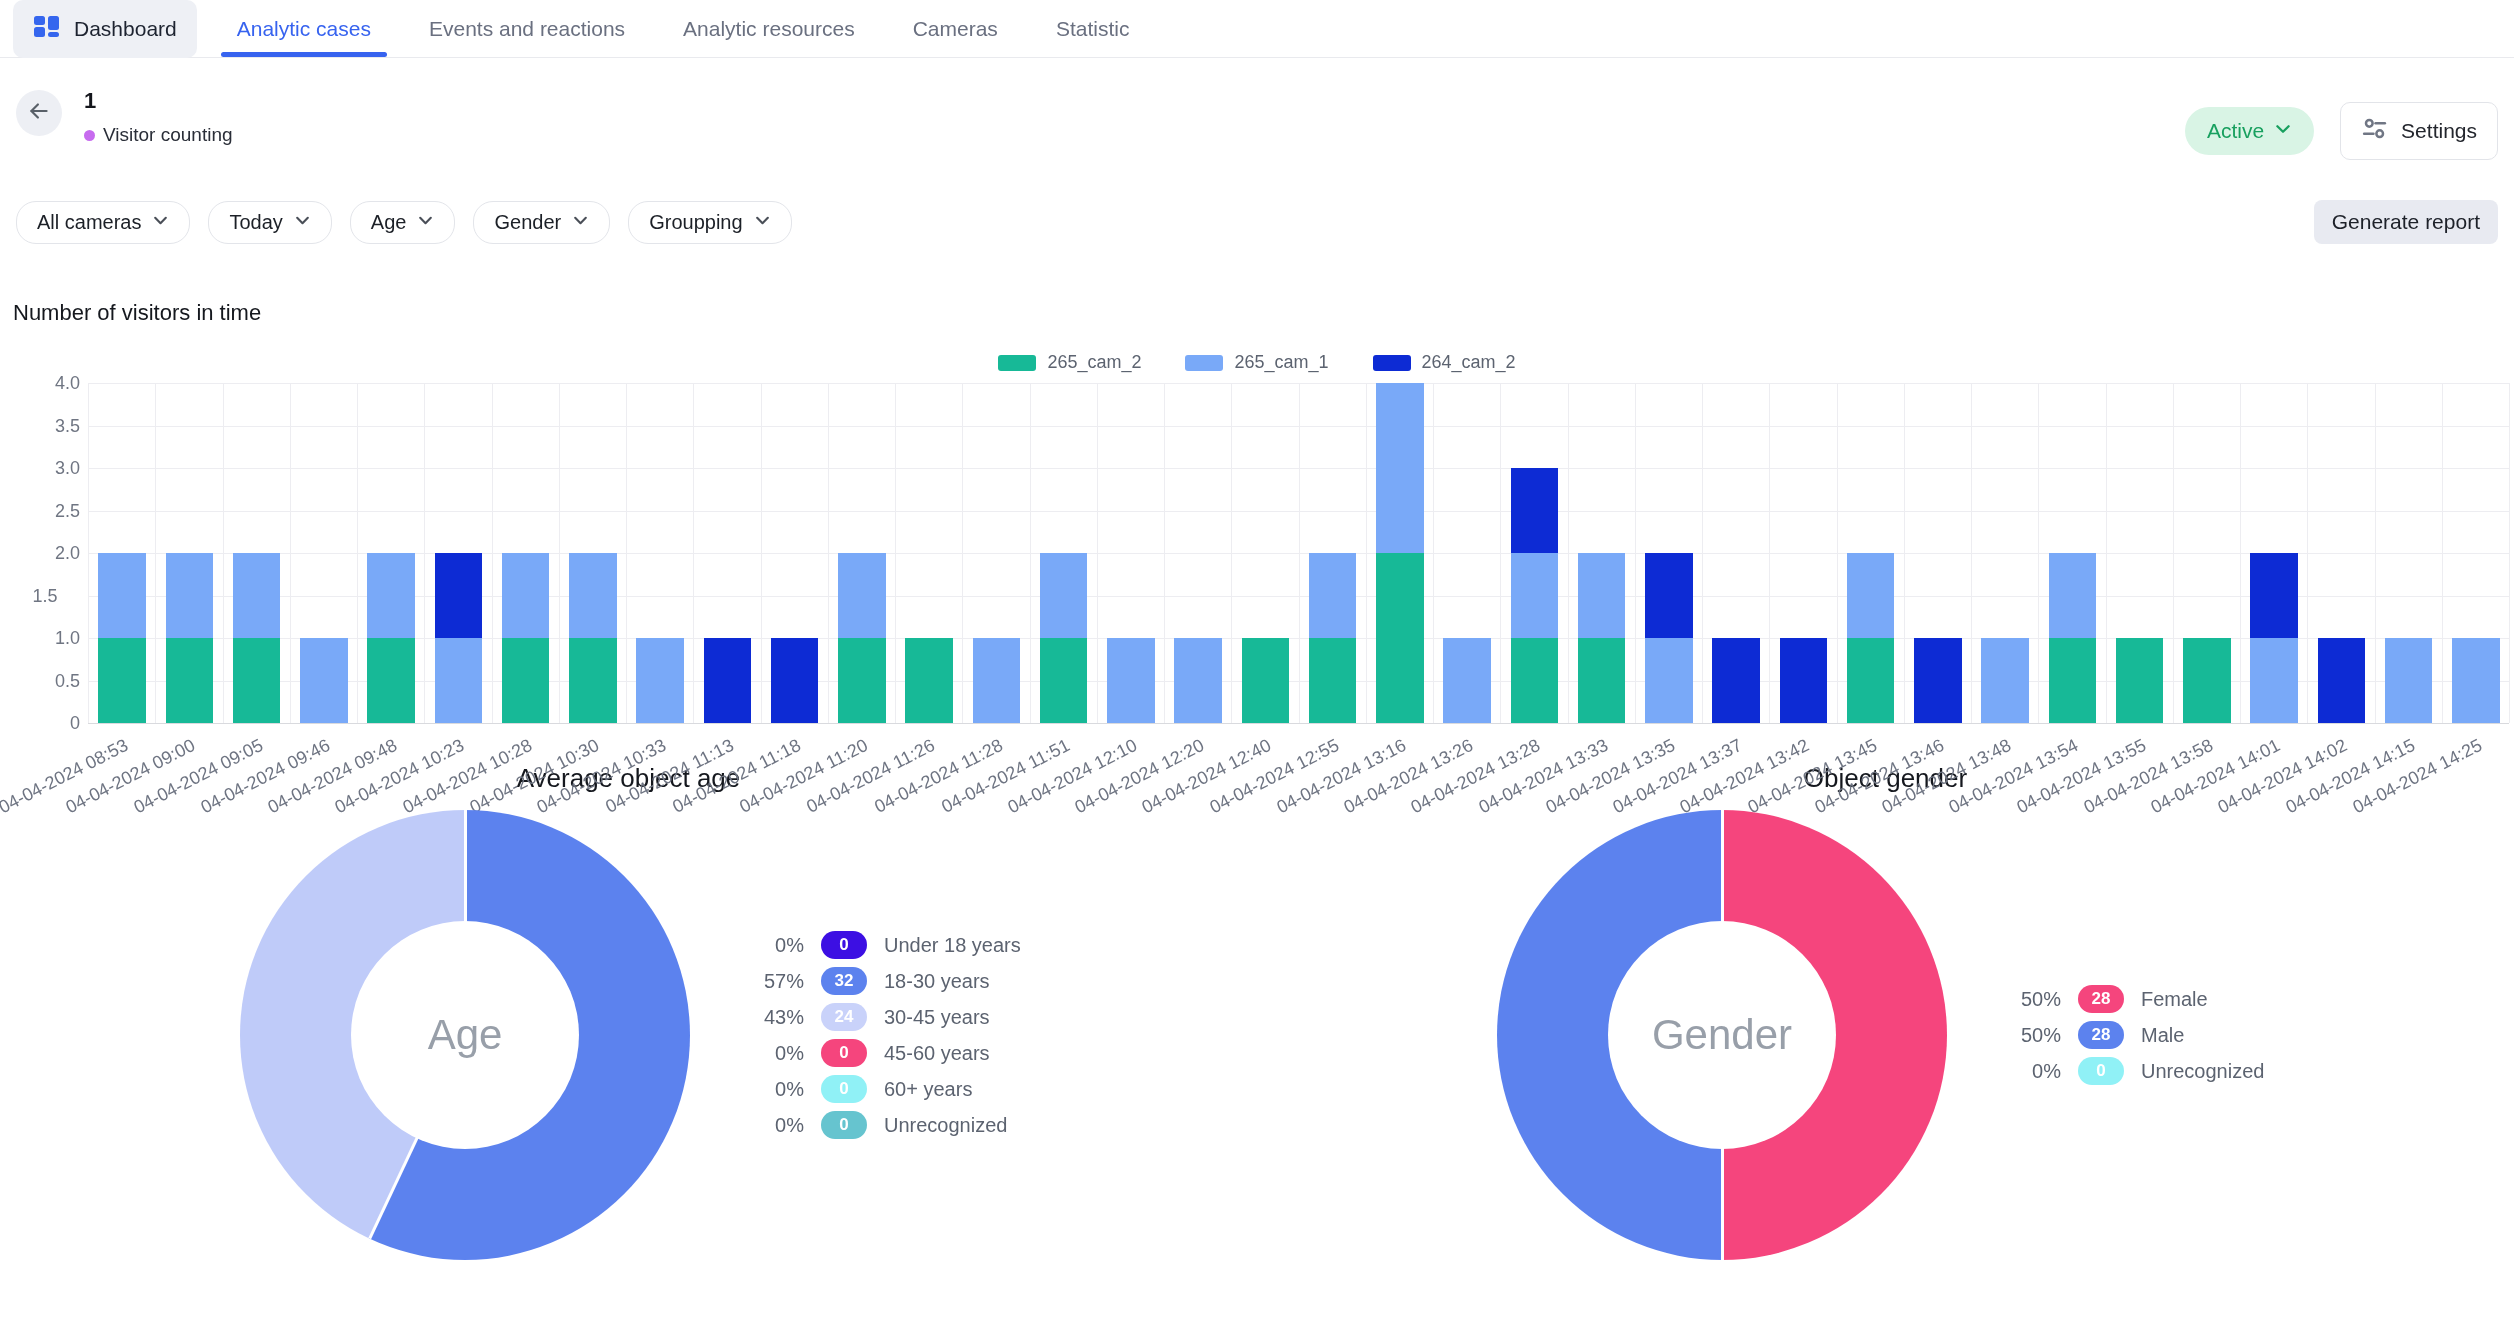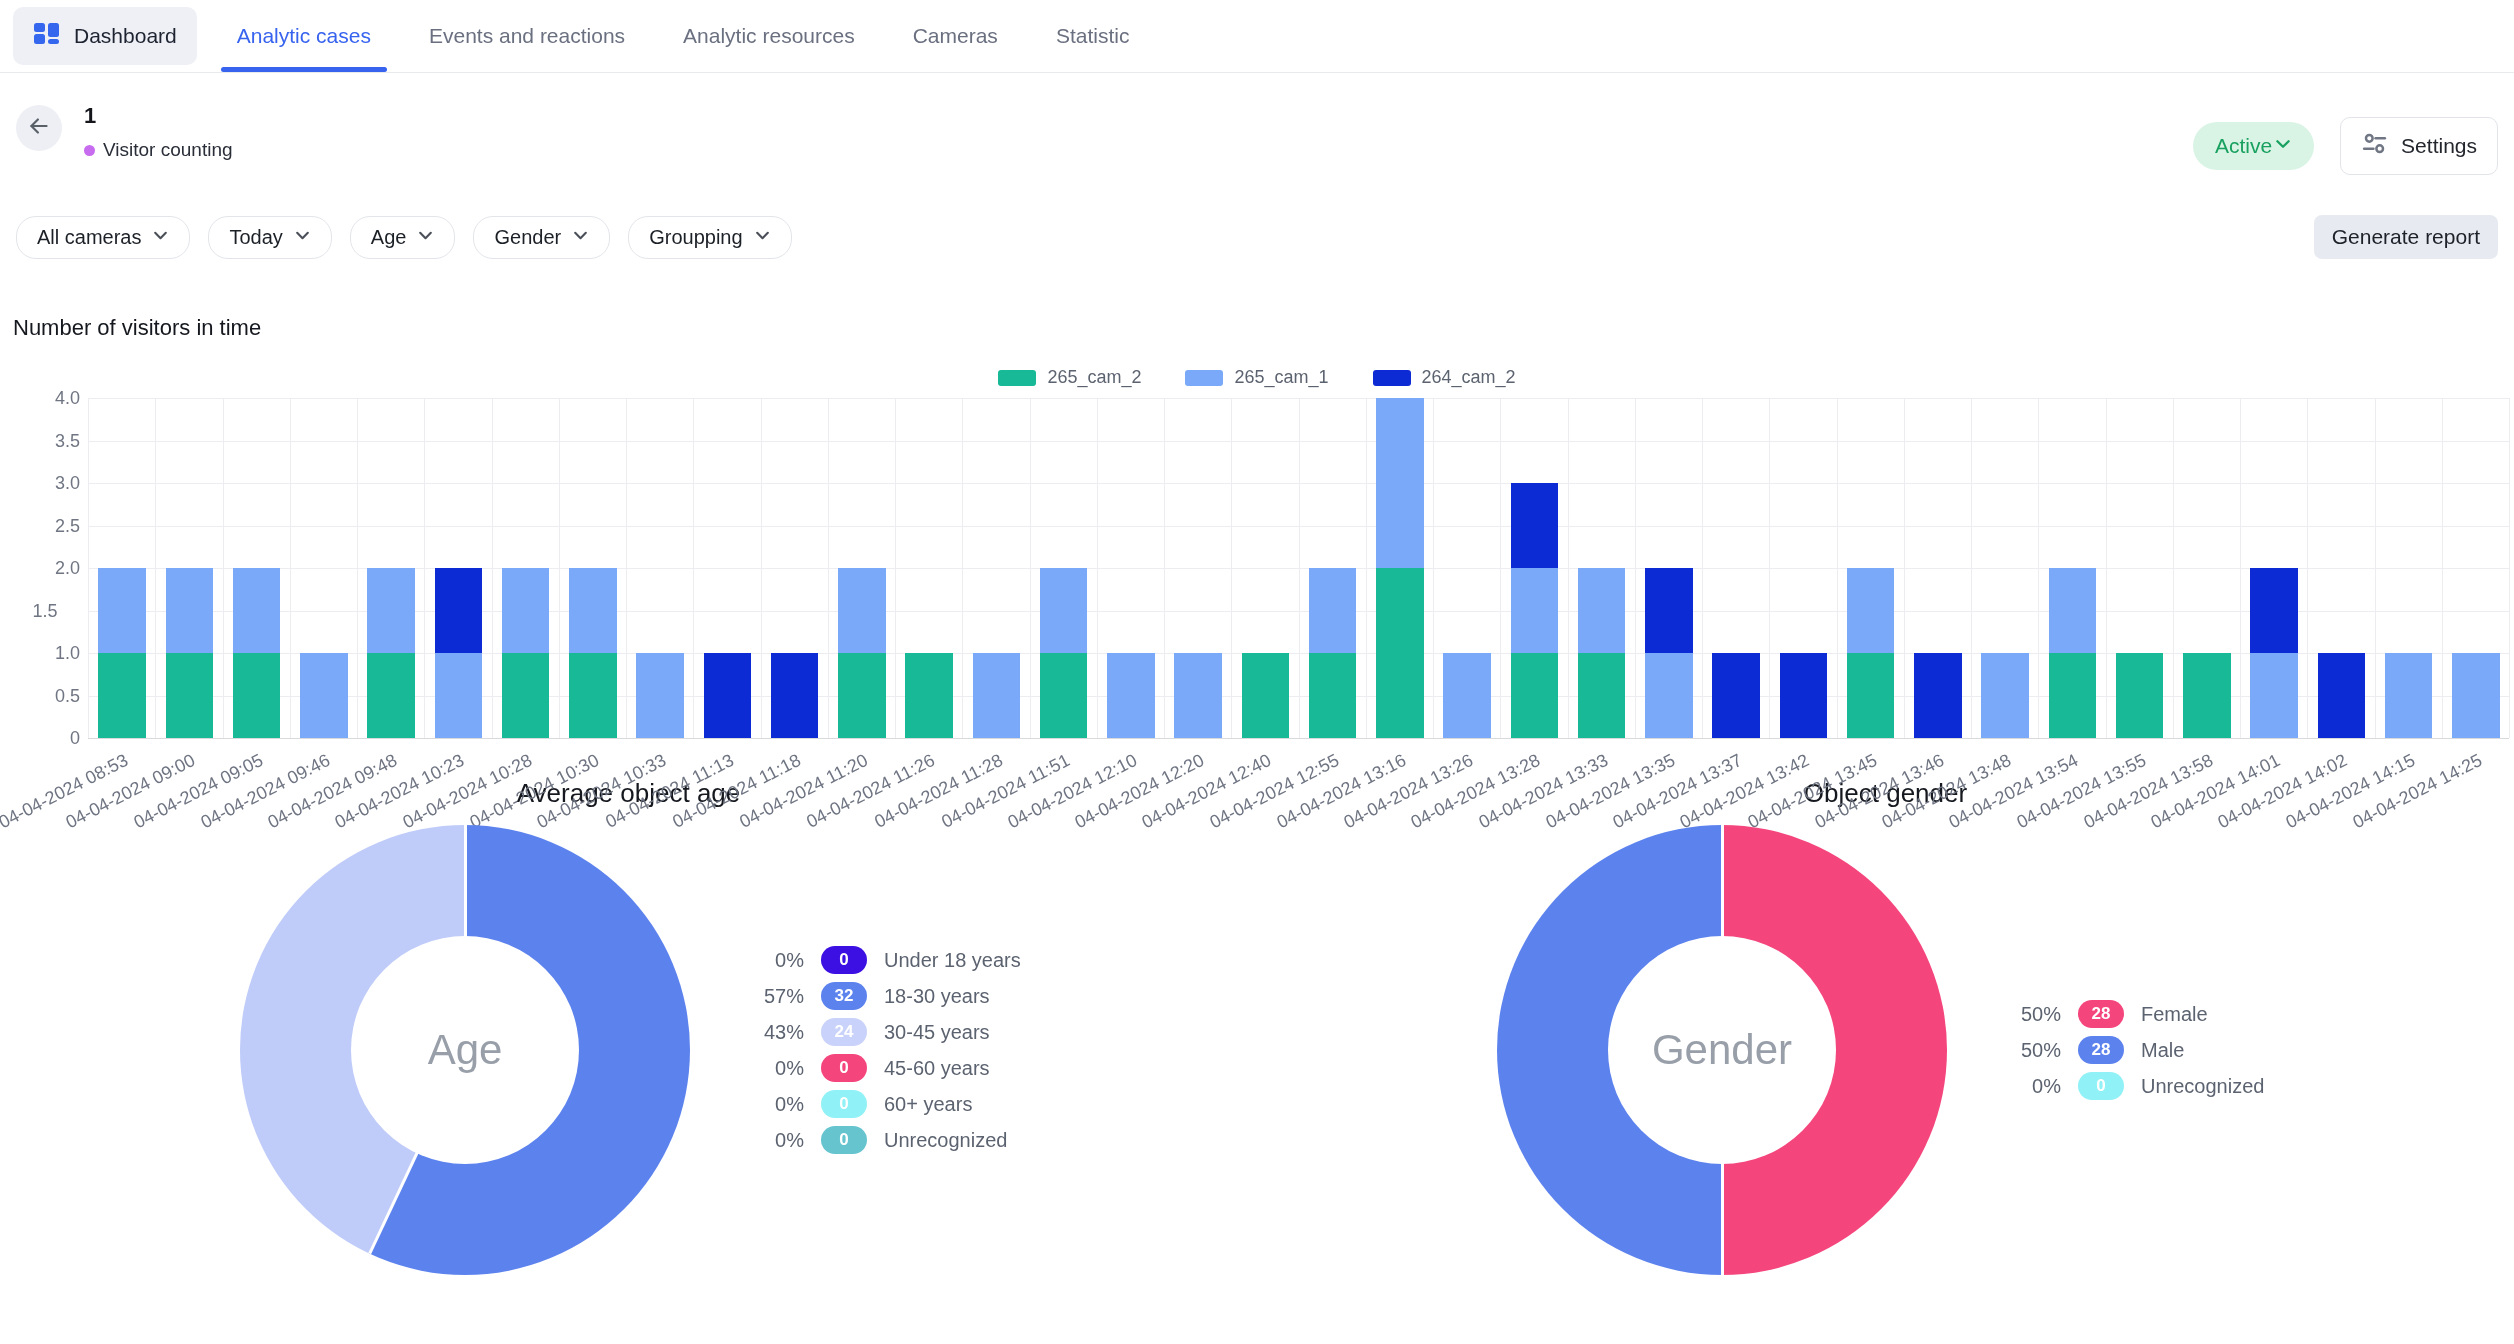--- a/index.html
+++ b/index.html
@@ -1,40 +1,40 @@
 <!DOCTYPE html>
 <html><head>
 <meta charset="utf-8">
 <style>
   * { margin:0; padding:0; box-sizing:border-box; }
   html,body { width:2514px; height:1344px; background:#ffffff; overflow:hidden;
               font-family:"Liberation Sans","DejaVu Sans",sans-serif; color:#1c212b; }
 
   
-  .topnav { height:73px; display:flex; align-items:center; border-bottom:1px solid #e9eaee; position:relative; }
+  .topnav { height:58px; display:flex; align-items:center; border-bottom:1px solid #e9eaee; position:relative; }
   .dash-btn { display:flex; align-items:center; gap:14px; background:#eef0f5; border-radius:10px;
               padding:13px 20px; margin-left:13px; margin-right:36px; cursor:pointer; }
   .dash-btn span { font-size:21px; color:#1d2330; }
   .tabs { display:flex; align-items:stretch; height:100%; gap:50px; }
   .tab { display:flex; align-items:center; font-size:21px; color:#6a7080; cursor:pointer; position:relative; padding:0 4px; }
   .tab.active { color:#3763ef; }
   .tab.active::after { content:""; position:absolute; left:-12px; right:-12px; bottom:0; height:5px;
                        background:#3763ef; border-radius:4px; }
 
   
   .header-row { display:flex; align-items:flex-start; justify-content:space-between; padding:30px 16px 0 16px; }
   .header-left { display:flex; align-items:flex-start; gap:22px; }
   .back-btn { width:46px; height:46px; border-radius:50%; background:#edeff4; display:flex;
               align-items:center; justify-content:center; cursor:pointer; margin-top:2px; }
   .case-title { font-size:22px; font-weight:600; color:#14161c; }
   .case-sub { display:flex; align-items:center; gap:8px; margin-top:10px; }
   .dot { width:11px; height:11px; border-radius:50%; background:#c76bef; }
   .case-sub span.lbl { font-size:19px; color:#2a2e38; }
   .header-right { display:flex; align-items:center; gap:26px; margin-top:14px; }
-  .active-pill { display:flex; align-items:center; gap:2px; background:#d9f4e5; color:#18a05f;
+  .active-pill { display:flex; align-items:center; gap:10px; background:#d9f4e5; color:#18a05f;
                  font-size:21px; padding:12px 22px; border-radius:26px; cursor:pointer; }
   .ghost-btn { display:flex; align-items:center; gap:13px; background:#ffffff; border:1px solid #e2e4e9;
                border-radius:10px; padding:12px 20px; font-size:21px; color:#23262d; cursor:pointer; }
 
   
   .filter-row { display:flex; align-items:center; padding:0 16px; margin-top:40px; }
   .pills { display:flex; gap:18px; flex:1; }
   .pill { display:flex; align-items:center; gap:11px; background:#ffffff; border:1px solid #e3e5ea;
           border-radius:20px; padding:9px 20px; font-size:20px; color:#1c2027; cursor:pointer; }
   .pill svg, .active-pill svg { flex:none; }

